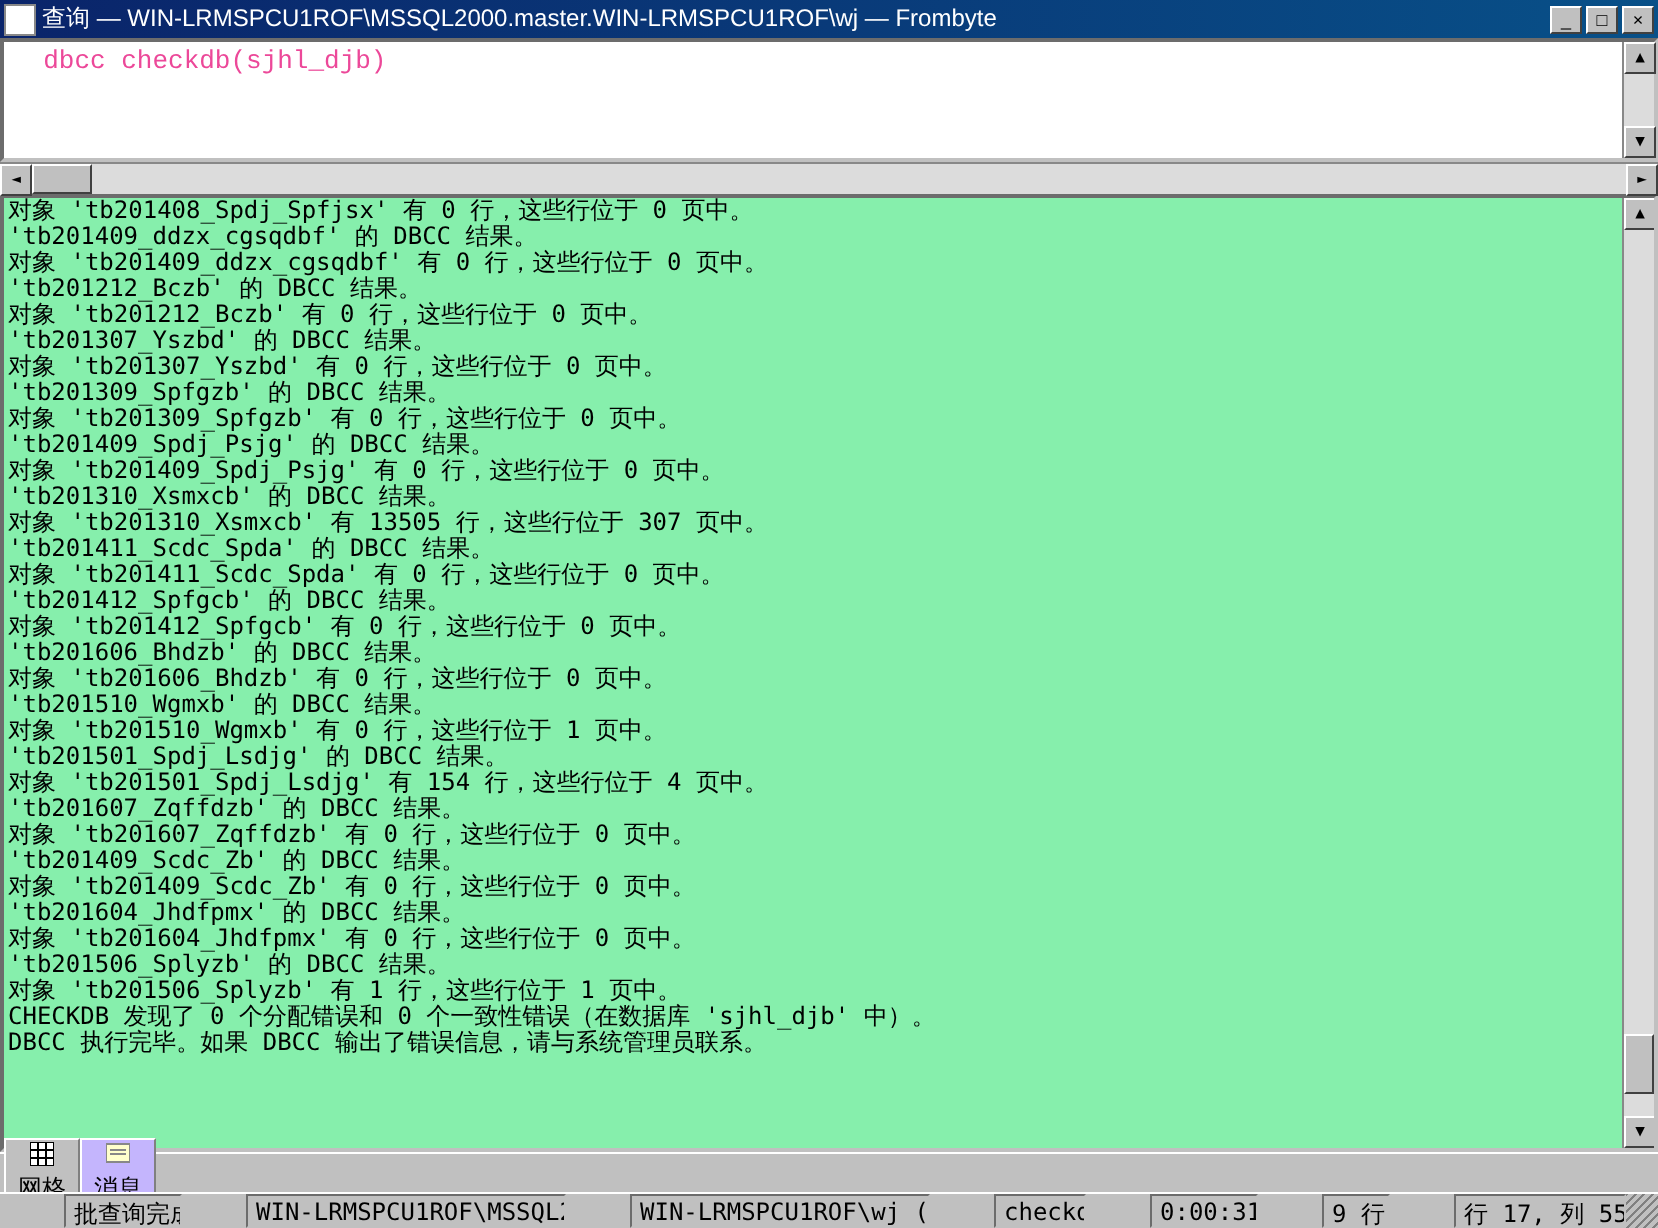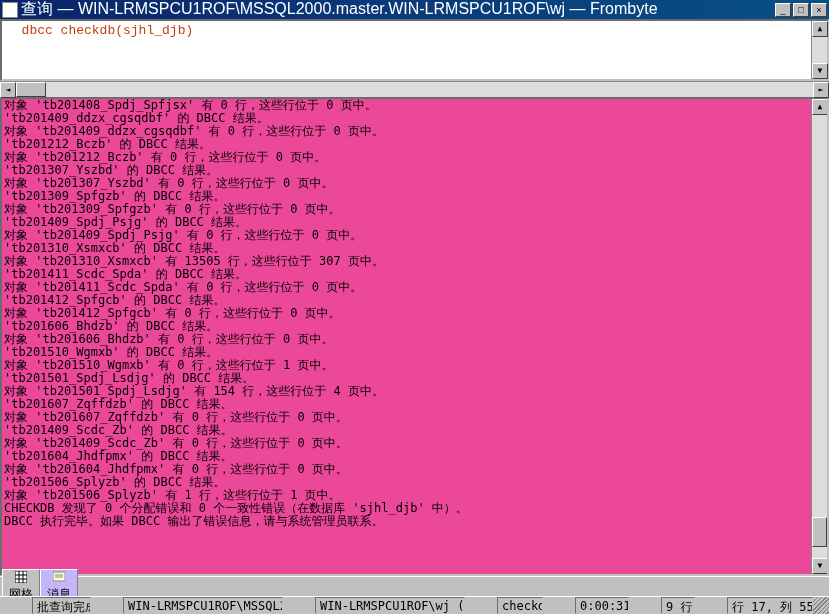--- a/index.html
+++ b/index.html
@@ -21,21 +21,21 @@
   align-items: center;
   padding: 0 2px;
 }
 .titlebar .icon {
   width: 16px; height: 16px;
   background: #fff;
   margin-right: 3px;
   border: 1px solid #888;
   display:inline-block;
 }
-.titlebar .title-text { flex: 1; font-size: 16px; font-family: "SimSun","宋体", sans-serif; }
+.titlebar .title-text { flex: 1; font-size: 12px; font-family: "SimSun","宋体", sans-serif; }
 .titlebar .win-btns { display: flex; }
 .titlebar .win-btn {
   width: 16px; height: 14px;
   background: #c0c0c0;
   border: 1px solid #fff;
   border-right-color:#404040; border-bottom-color:#404040;
   margin-left: 2px;
   font-size: 9px; line-height: 12px; text-align: center;
   font-family: "Marlett", sans-serif;
   color:#000;
@@ -45,21 +45,21 @@
   border: 2px inset #c0c0c0;
   margin: 0;
   height: 62px;
   display: flex;
 }
 .editor-content {
   flex: 1;
   padding: 2px 4px;
   font-family: "Courier New", monospace;
   font-size: 13px;
-  color: #c2410c;
+  color: #ec4899;
   white-space: pre;
 }
 .scrollbar-v {
   width: 16px; background: #dcdcdc;
   border-left: 1px solid #888;
   position: relative;
 }
 .scrollbar-v .arrow, .scrollbar-h .arrow {
   width: 16px; height: 16px;
   background: #c0c0c0;
@@ -76,21 +76,21 @@
   position:relative;
 }
 .scrollbar-h .left { left:0; top:0; }
 .scrollbar-h .right { right:0; top:0; }
 .scrollbar-h .thumb {
   position:absolute; left:16px; top:0; height:15px; width:30px;
   background:#c0c0c0;
   border:1px solid #fff; border-right-color:#404040; border-bottom-color:#404040;
 }
 .results-pane {
-  background:#ec4899;
+  background:#86efac;
   border: 2px inset #c0c0c0;
   flex: 1;
   display:flex;
   overflow:hidden;
 }
 .results-content {
   flex:1;
   padding: 0 2px;
   font-family: "SimSun","宋体", monospace;
   font-size: 12px;

